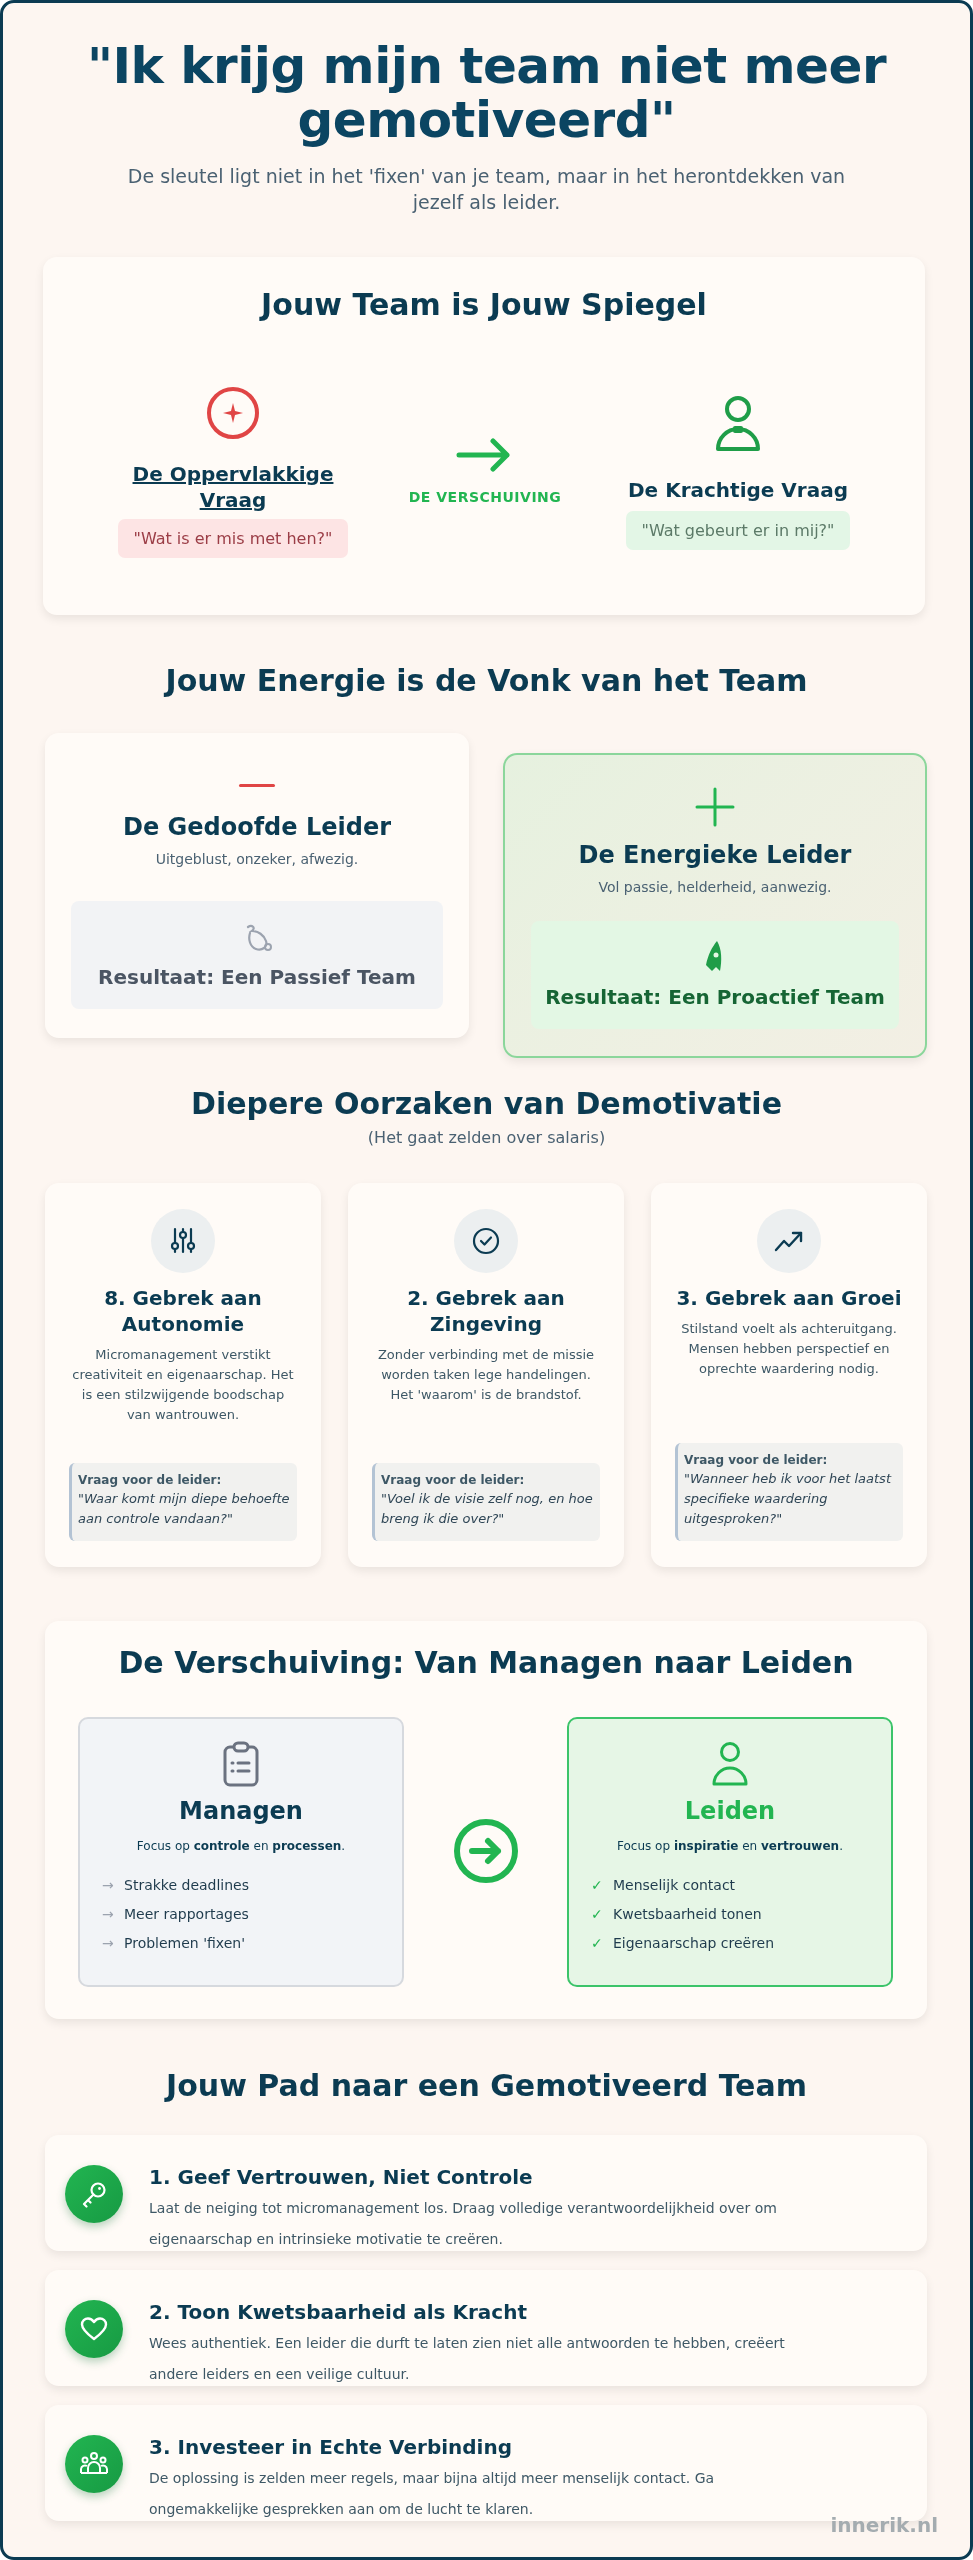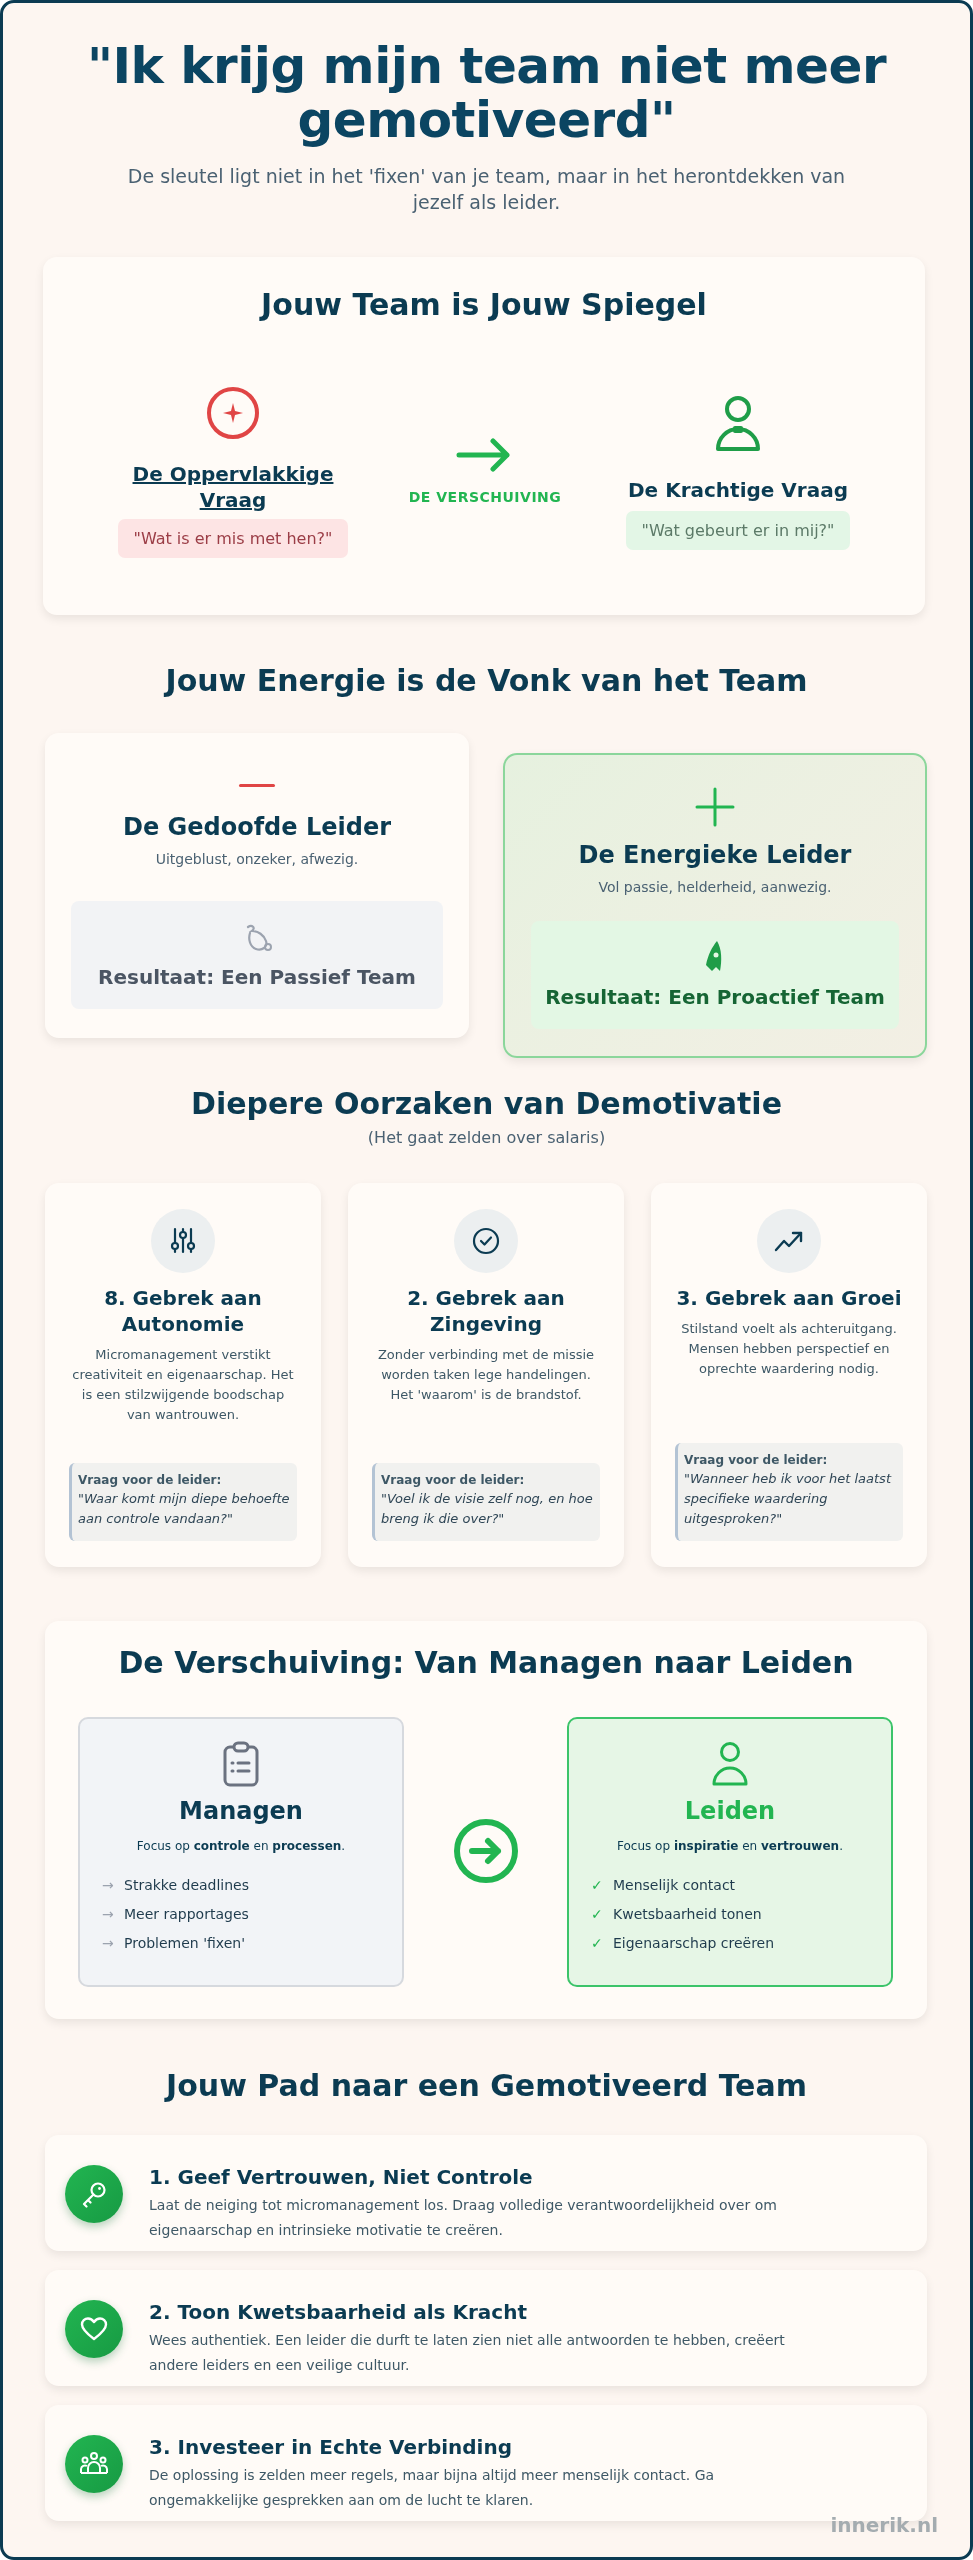--- a/index.html
+++ b/index.html
@@ -94,21 +94,21 @@
   
   .path-title { position: absolute; top: 2065px; left: 0; width: 100%; }
   .pcard { position: absolute; left: 42px; width: 882px; height: 116px; }
   .pcard .badge {
     position: absolute; left: 20px; top: 30px; width: 58px; height: 58px; border-radius: 50%;
     background: linear-gradient(135deg, #22b551, #179a43);
     box-shadow: 0 4px 8px rgba(22,120,60,0.3);
     display: flex; align-items: center; justify-content: center;
   }
   .pcard h3 { position: absolute; left: 104px; top: 30px; font-size: 20px; font-weight: 700; color: #0b3b52; }
-  .pcard p { position: absolute; left: 104px; top: 58px; right: 100px; font-size: 14px; color: #3e5866; line-height: 25px; }
+  .pcard p { position: absolute; left: 104px; top: 58px; right: 100px; font-size: 14px; color: #3e5866; line-height: 31px; }
   .footer-brand { position: absolute; right: 32px; bottom: 20px; font-size: 20px; font-weight: 700; color: #a4acb0; }
 </style>
 </head>
 <body>
 
 <div class="frame">
 
   <header class="hero">
     <h1>"Ik krijg mijn team niet meer gemotiveerd"</h1>
     <p>De sleutel ligt niet in het 'fixen' van je team, maar in het herontdekken van jezelf als leider.</p>

